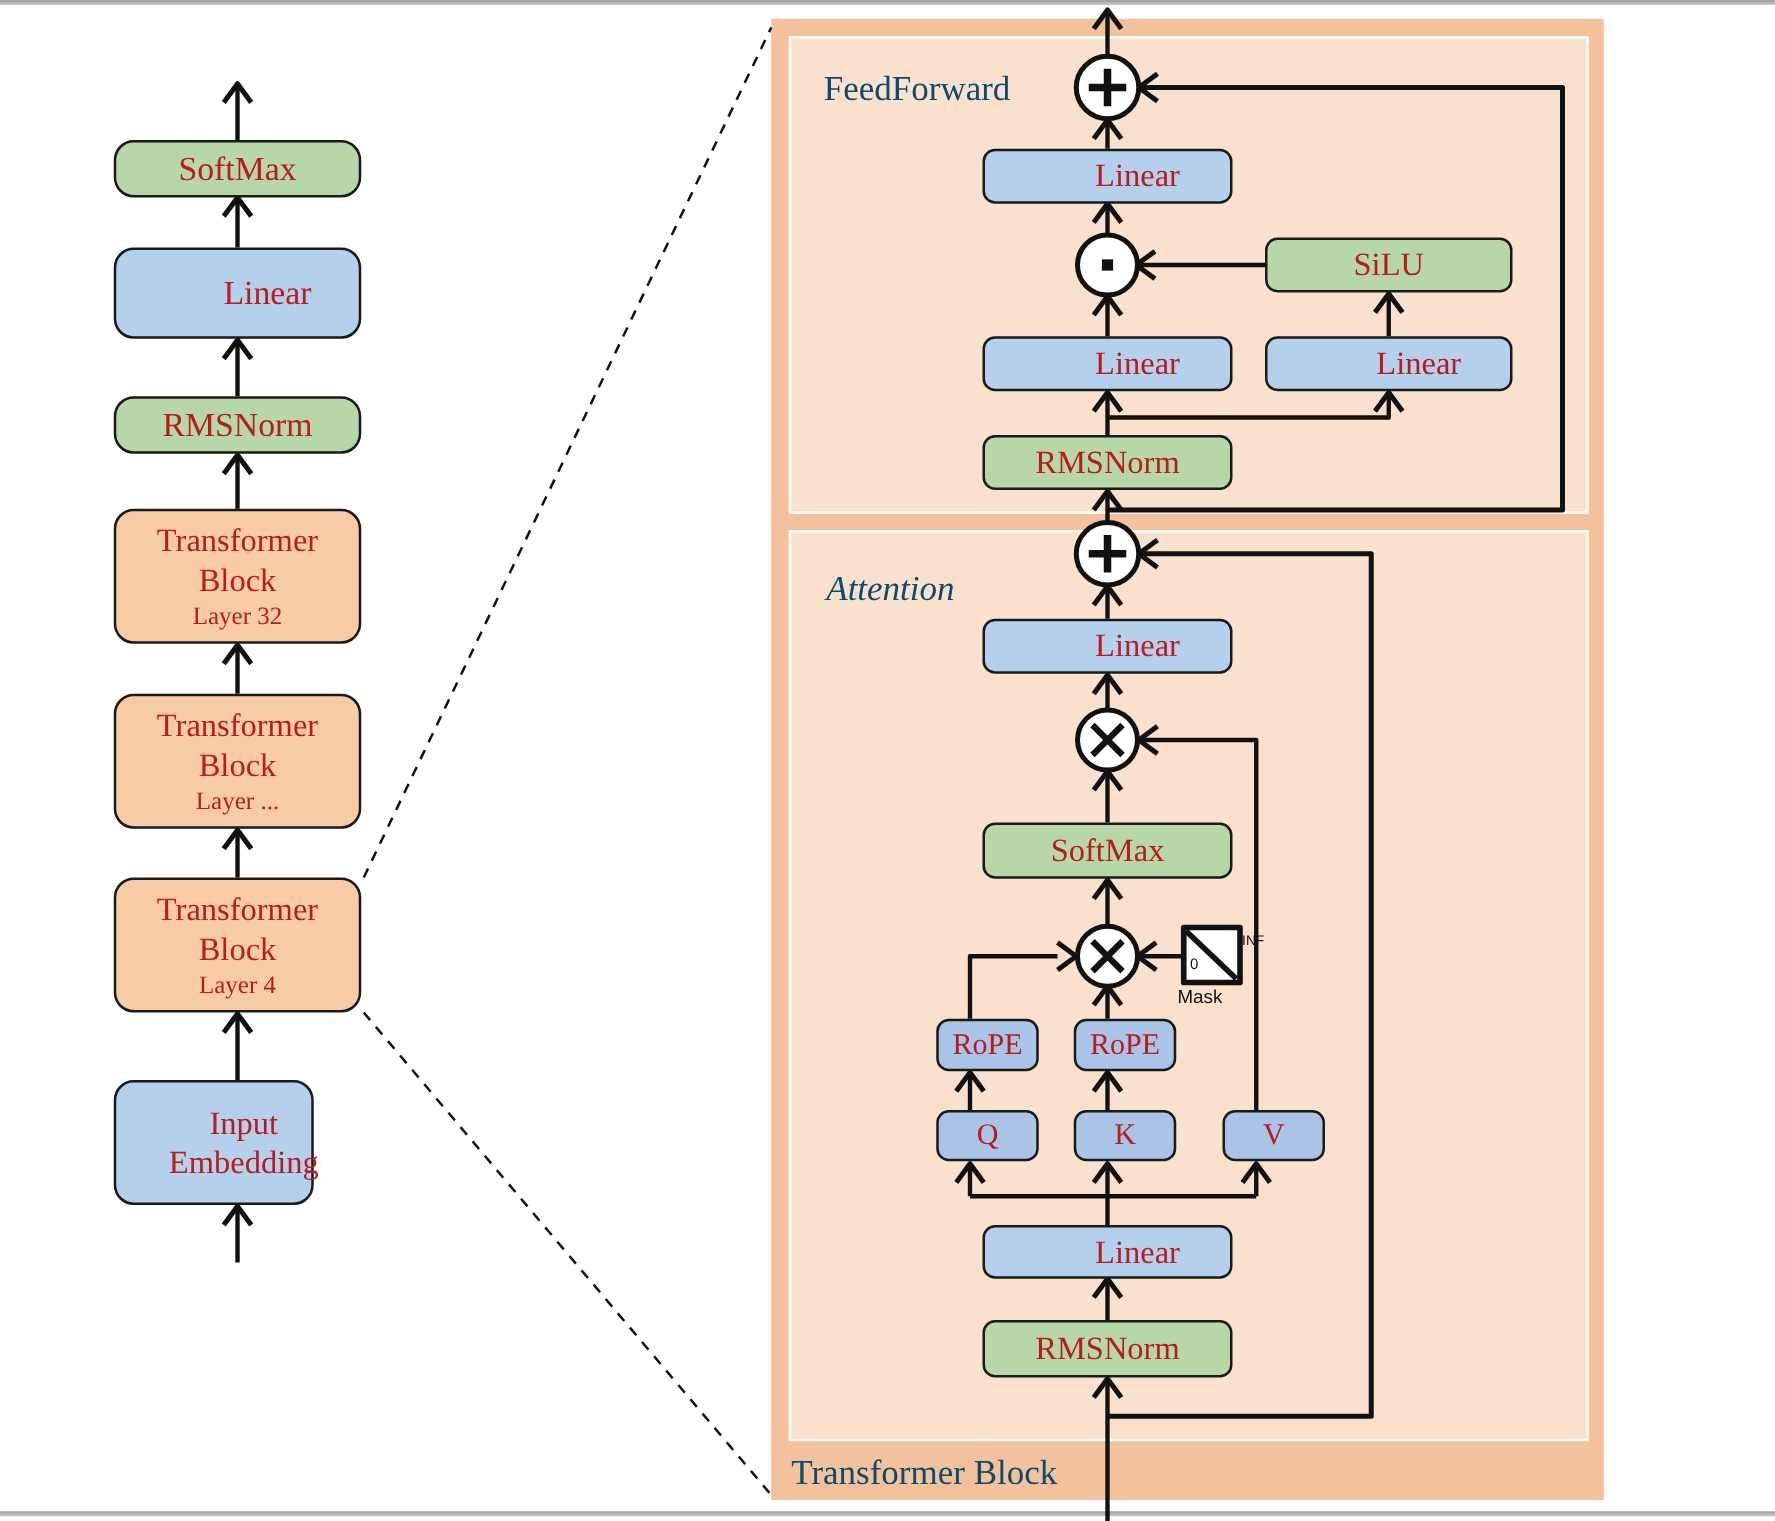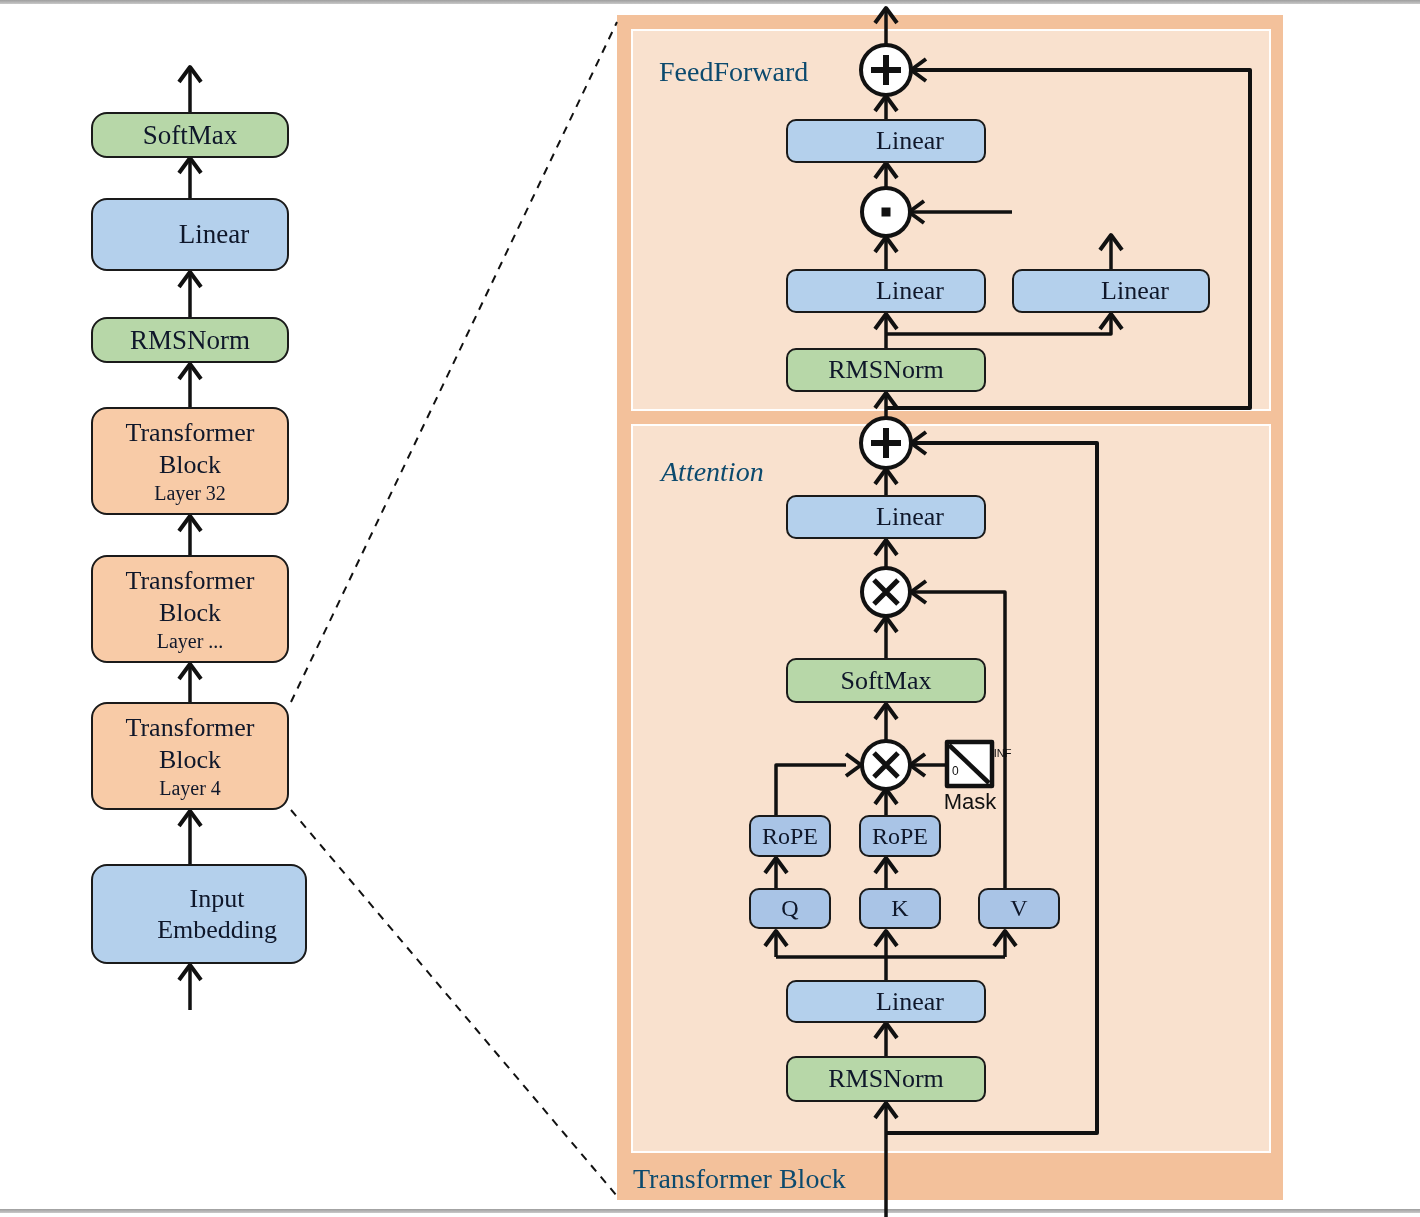--- a/index.html
+++ b/index.html
@@ -13,21 +13,21 @@
                background:var(--panel-outer,#f3c19b);}
   .panel-inner{position:absolute;background:var(--panel-inner,#f9e1ce);
                border:2px solid rgba(255,255,255,.95);box-sizing:border-box;}
   .panel-ff{left:631px;top:29px;width:640px;height:382px;}
   .panel-att{left:631px;top:424px;width:640px;height:729px;}
 
   .wires{position:absolute;left:0;top:0;z-index:3;}
 
   .box{position:absolute;z-index:4;box-sizing:border-box;border:2.5px solid #1a1a1a;
        display:flex;flex-direction:column;align-items:center;justify-content:center;
-       text-align:center;color:#0f172a;line-height:1.2;}
+       text-align:center;color:#b91c1c;line-height:1.2;}
   .r10{border-radius:10px;}
   .r16{border-radius:16px;}
   .green{background:var(--green,#b7d7a8);}
   .blue{background:var(--blue,#b4d0ec);padding-left:48px;}
   .qkv{background:var(--qkv-blue,#a9c4e6);}
   .orange{background:var(--orange-block,#f8cba7);}
   .f26{font-size:26px;}
   .f27{font-size:27px;}
   .f24{font-size:24px;margin-left:14px;}
   .sub{font-size:20px;margin-top:1px;text-align:center;}
@@ -197,31 +197,34 @@
     <div class="sub">Layer 32</div>
   </div>
   <div class="box r16 orange f26" style="left:91px;top:555px;width:198px;height:108px;">
     <div class="wrap">Transformer Block</div>
     <div class="sub">Layer ...</div>
   </div>
   <div class="box r16 orange f26" style="left:91px;top:702px;width:198px;height:108px;">
     <div class="wrap">Transformer Block</div>
     <div class="sub">Layer 4</div>
   </div>
-  <div class="box r16 blue f26" style="left:91px;top:864px;width:216px;height:100px;align-items:flex-end;">
+  <div class="box r16 blue f26" style="left:91px;top:864px;width:160px;height:100px;">
     <div class="wrap">Input Embedding</div>
   </div>
 
   <div class="sec-label" style="left:659px;top:56px;">FeedForward</div>
   <div class="sec-label" style="left:661px;top:456px;font-style:italic;">Attention</div>
   <div class="sec-label" style="left:633px;top:1163px;">Transformer Block</div>
 
   <div class="box r10 blue f26" style="left:786px;top:119px;width:200px;height:44px;">
     <div>Linear</div>
   </div>
+  <div class="box r10 green f26" style="left:1012px;top:190px;width:198px;height:44px;">
+    <div>SiLU</div>
+  </div>
   <div class="box r10 blue f26" style="left:786px;top:269px;width:200px;height:44px;">
     <div>Linear</div>
   </div>
   <div class="box r10 blue f26" style="left:1012px;top:269px;width:198px;height:44px;">
     <div>Linear</div>
   </div>
   <div class="box r10 green f26" style="left:786px;top:348px;width:200px;height:44px;">
     <div>RMSNorm</div>
   </div>
 
@@ -248,14 +251,14 @@
   </div>
   <div class="box r10 blue f26" style="left:786px;top:980px;width:200px;height:43px;">
     <div>Linear</div>
   </div>
   <div class="box r10 green f26" style="left:786px;top:1056px;width:200px;height:46px;">
     <div>RMSNorm</div>
   </div>
 
   <div class="mask-text" style="left:958px;top:747px;font-size:11px;z-index:5;margin-left:32px;">-INF</div>
   <div class="mask-text" style="left:952px;top:764px;font-size:12px;z-index:5;">0</div>
-  <div class="mask-text" style="left:942px;top:789px;width:56px;text-align:center;font-size:22px;">Mask</div>
+  <div class="mask-text" style="left:942px;top:789px;width:56px;font-size:15px;">Mask</div>
 </div>
 
 </body></html>

